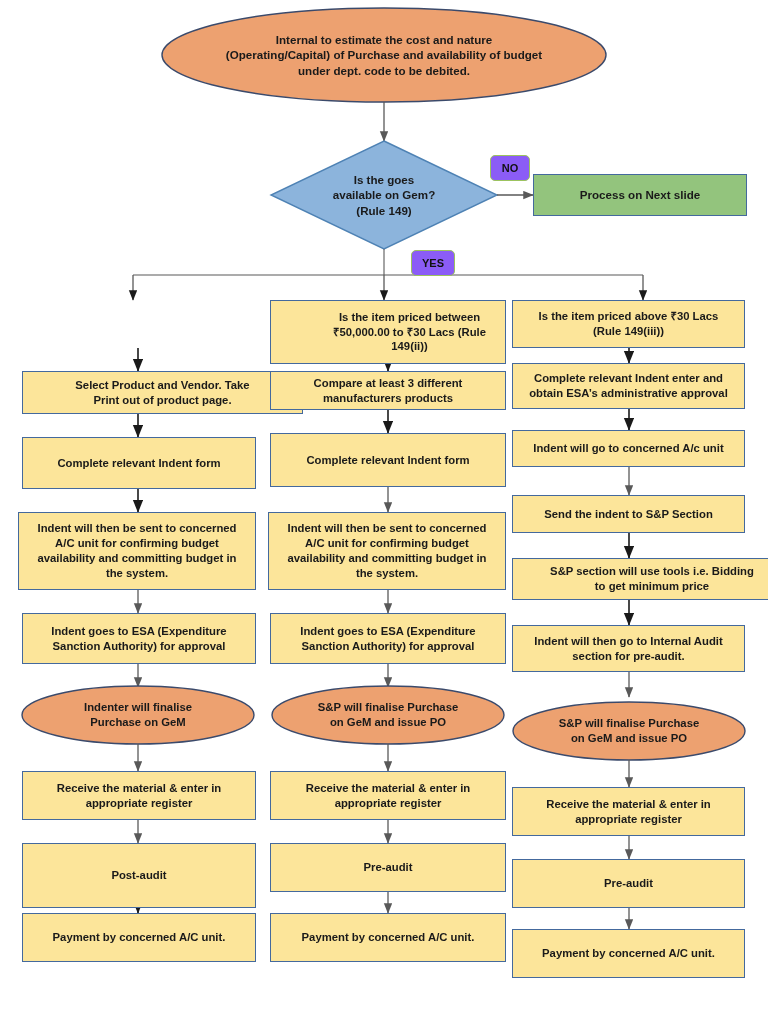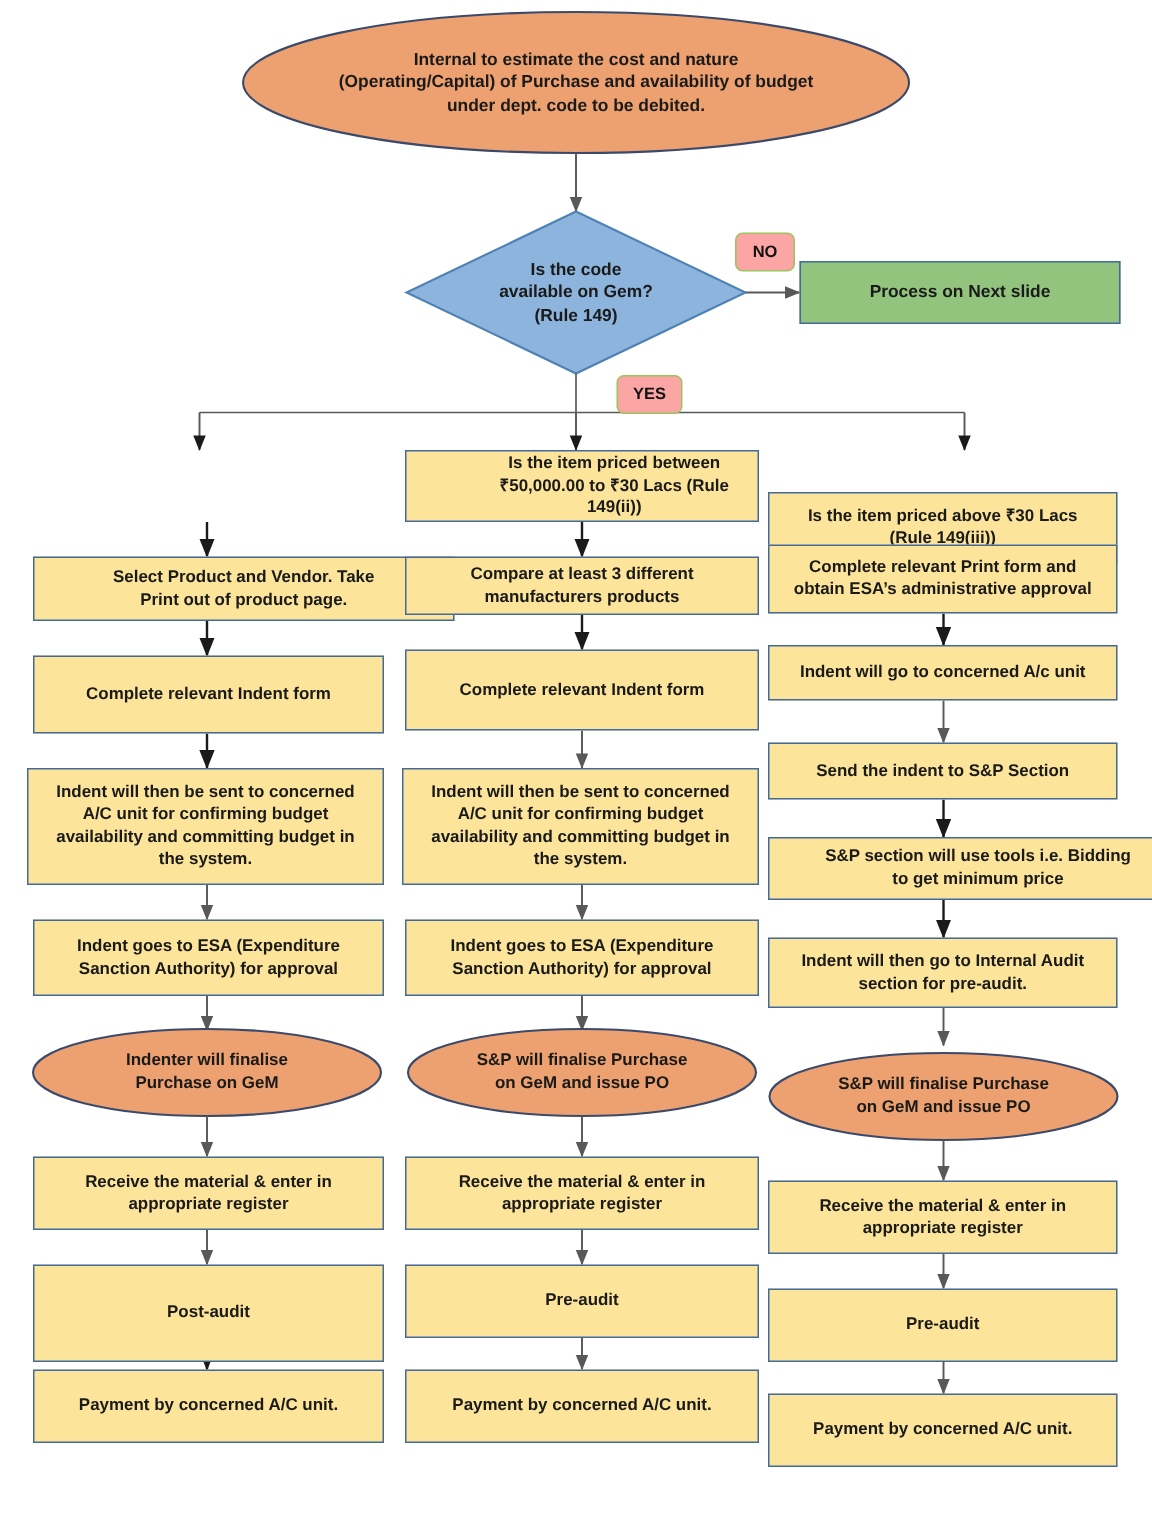--- a/index.html
+++ b/index.html
@@ -57,21 +57,21 @@
   .decision .dlabel {
     position: relative;
     z-index: 3;
   }
   .nextslide {
     background: #93C47D;
     border: 1.4px solid #44699D;
     font-size: 11.6px;
   }
   .flag {
-    background: #fca5a5;
+    background: #8b5cf6;
     border: 1.2px solid #9CC35E;
     border-radius: 5px;
     font-size: 11px;
     font-weight: bold;
     color: #111111;
     z-index: 4;
   }
   .start {
     font-size: 11.6px;
   }
@@ -143,21 +143,21 @@
   <div class="node start" style="left:162px; top:8px; width:444px; height:94px; border:none; background:transparent;">
     <div>
       <div>Internal to estimate the cost and nature</div>
       <div>(Operating/Capital) of Purchase and availability of budget</div>
       <div>under dept. code to be debited.</div>
     </div>
   </div>
 
   <div class="node decision" style="left:289px; top:152px; width:190px; height:86px;">
     <div class="dlabel">
-      <div>Is the code</div>
+      <div>Is the goes</div>
       <div>available on Gem?</div>
       <div>(Rule 149)</div>
     </div>
   </div>
 
   <div class="node flag" style="left:490px; top:155px; width:40px; height:26px;">NO</div>
   <div class="node flag" style="left:411px; top:250px; width:44px; height:26px;">YES</div>
 
   <div class="node nextslide" style="left:533px; top:174px; width:214px; height:42px;">Process on Next slide</div>
 
@@ -198,21 +198,21 @@
     <div>
       <div>Receive the material &amp; enter in</div>
       <div>appropriate register</div>
     </div>
   </div>
 
   <div class="node proc" style="left:22px; top:843px; width:234px; height:65px;">Post-audit</div>
 
   <div class="node proc" style="left:22px; top:913px; width:234px; height:49px;">Payment by concerned A/C unit.</div>
 
-  <div class="node proc" style="left:270px; top:300px; width:236px; height:48px;padding-left:48px;">
+  <div class="node proc" style="left:270px; top:300px; width:236px; height:64px;padding-left:48px;">
     <div>
       <div>Is the item priced between</div>
       <div>₹50,000.00 to ₹30 Lacs (Rule 149(ii))</div>
     </div>
   </div>
 
   <div class="node proc" style="left:270px; top:371px; width:236px; height:39px;">
     <div>
       <div>Compare at least 3 different</div>
       <div>manufacturers products</div>
@@ -248,30 +248,30 @@
     <div>
       <div>Receive the material &amp; enter in</div>
       <div>appropriate register</div>
     </div>
   </div>
 
   <div class="node proc" style="left:270px; top:843px; width:236px; height:49px;">Pre-audit</div>
 
   <div class="node proc" style="left:270px; top:913px; width:236px; height:49px;">Payment by concerned A/C unit.</div>
 
-  <div class="node proc" style="left:512px; top:300px; width:233px; height:48px;margin-top:28px;">
+  <div class="node proc" style="left:512px; top:300px; width:233px; height:48px;">
     <div>
       <div>Is the item priced above ₹30 Lacs</div>
       <div>(Rule 149(iii))</div>
     </div>
   </div>
 
   <div class="node proc" style="left:512px; top:363px; width:233px; height:46px;">
     <div>
-      <div>Complete relevant Print form and</div>
+      <div>Complete relevant Indent enter and</div>
       <div>obtain ESA’s administrative approval</div>
     </div>
   </div>
 
   <div class="node proc" style="left:512px; top:430px; width:233px; height:37px;">Indent will go to concerned A/c unit</div>
 
   <div class="node proc" style="left:512px; top:495px; width:233px; height:38px;">Send the indent to S&amp;P Section</div>
 
   <div class="node proc" style="left:512px; top:558px; width:280px; height:42px;">
     <div>

